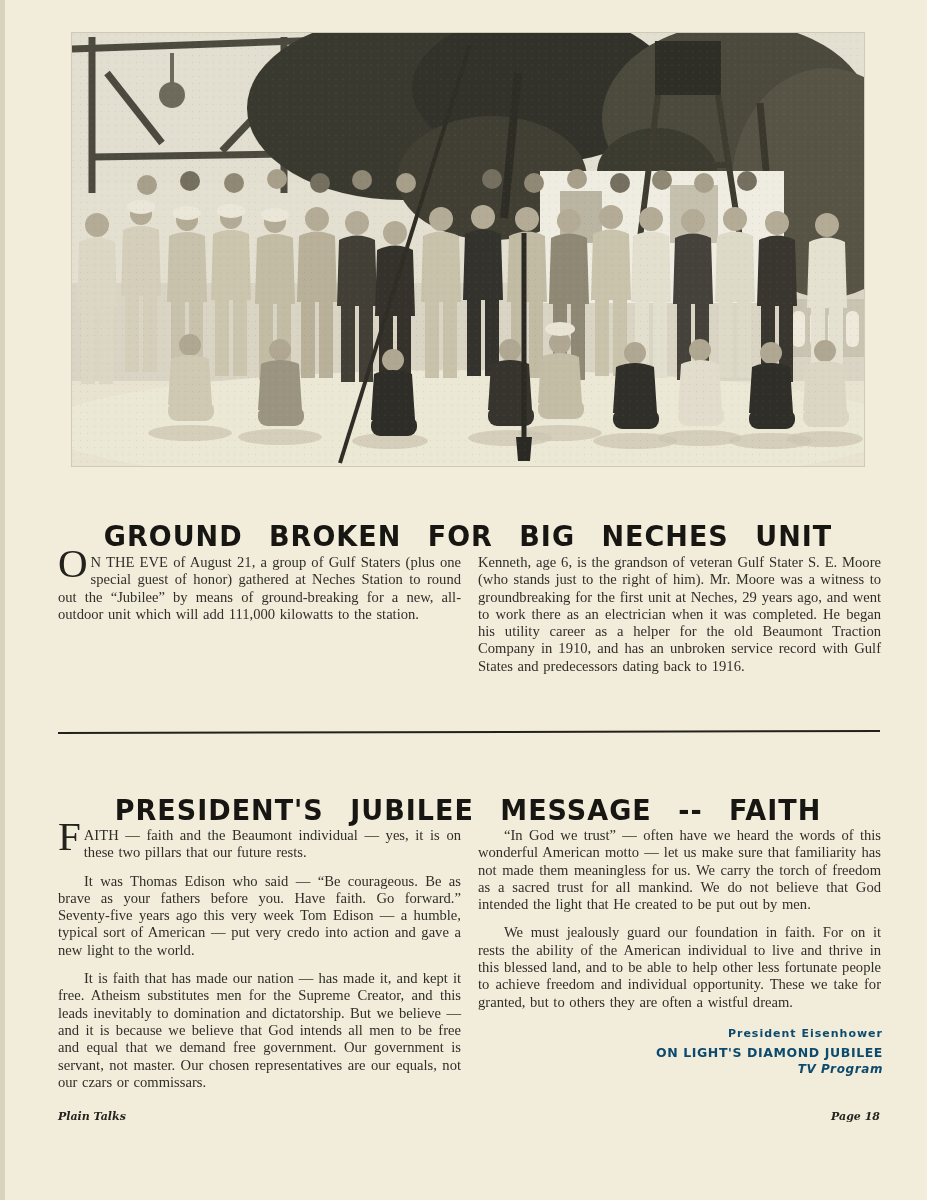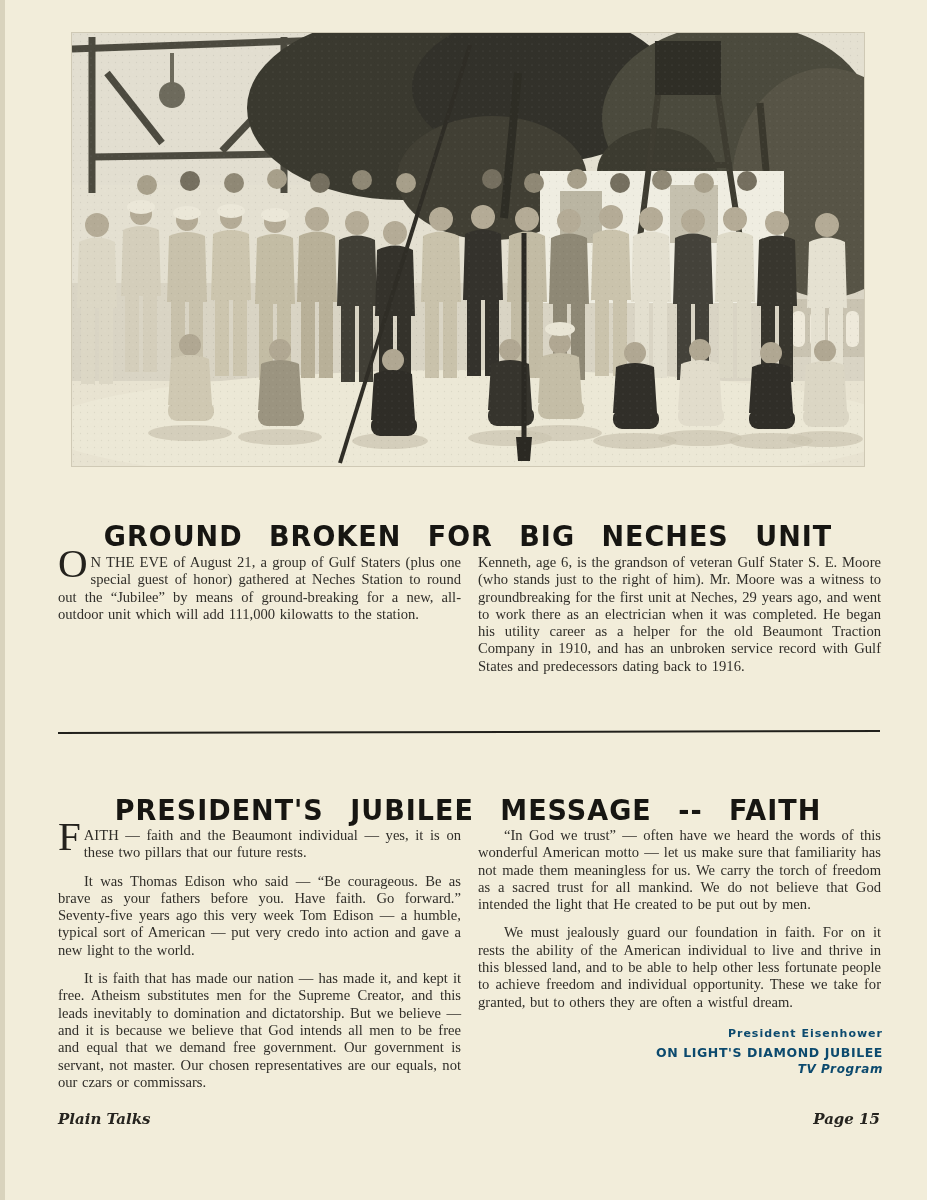--- a/index.html
+++ b/index.html
@@ -44,21 +44,21 @@
     margin-top:16px;margin-left:143px;width:262px;text-align:right;
     font-family:"DejaVu Sans",sans-serif;font-weight:700;color:#0c4a6e;
   }
   .attr1{font-size:11px;letter-spacing:1px;margin-bottom:5px;}
   .attr2{font-size:12.5px;letter-spacing:0.6px;margin-bottom:2px;}
   .attr3{font-size:12px;font-style:italic;letter-spacing:0.6px;}
   .footer{
     position:absolute;left:58px;top:1110px;width:822px;
     display:flex;justify-content:space-between;
     font-family:"DejaVu Serif",serif;font-weight:700;font-style:italic;
-    font-size:15px;color:#26241f;
+    font-size:11px;color:#26241f;
   }
 </style>
 </head>
 <body>
 
 <div class="scan-edge"></div>
 
 <div class="photo">
   <svg viewBox="0 0 792 433" preserveAspectRatio="none">
     <defs>
@@ -235,14 +235,14 @@
     <div class="attribution">
       <div class="attr1">President Eisenhower</div>
       <div class="attr2">ON LIGHT'S DIAMOND JUBILEE</div>
       <div class="attr3">TV Program</div>
     </div>
   </div>
 </div>
 
 <div class="footer">
   <span>Plain Talks</span>
-  <span>Page 15</span>
+  <span>Page 18</span>
 </div>
 
 </body></html>

